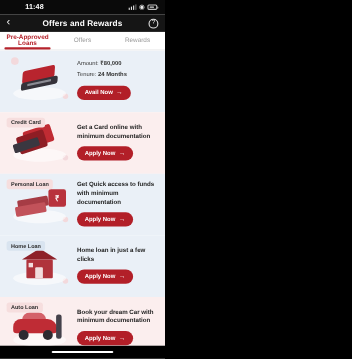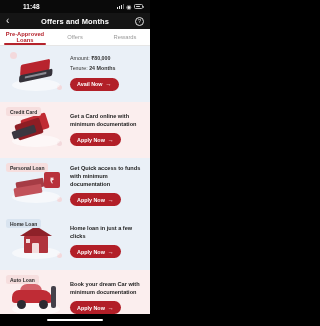--- a/index.html
+++ b/index.html
@@ -144,21 +144,21 @@
         </span>
       <span class="wifi">◉</span>
       <span class="batt">
           <i></i>
         </span>
     </span>
   </div>
 
   <div class="navbar">
     <span class="nav-back">‹</span>
-    <span class="nav-title">Offers and Months</span>
+    <span class="nav-title">Offers and Rewards</span>
     <span class="nav-help">?</span>
   </div>
 
   <div class="tabs">
     <div class="tab active">Pre-Approved Loans</div>
     <div class="tab">Offers</div>
     <div class="tab">Rewards</div>
   </div>
 
   <div class="scroller">

